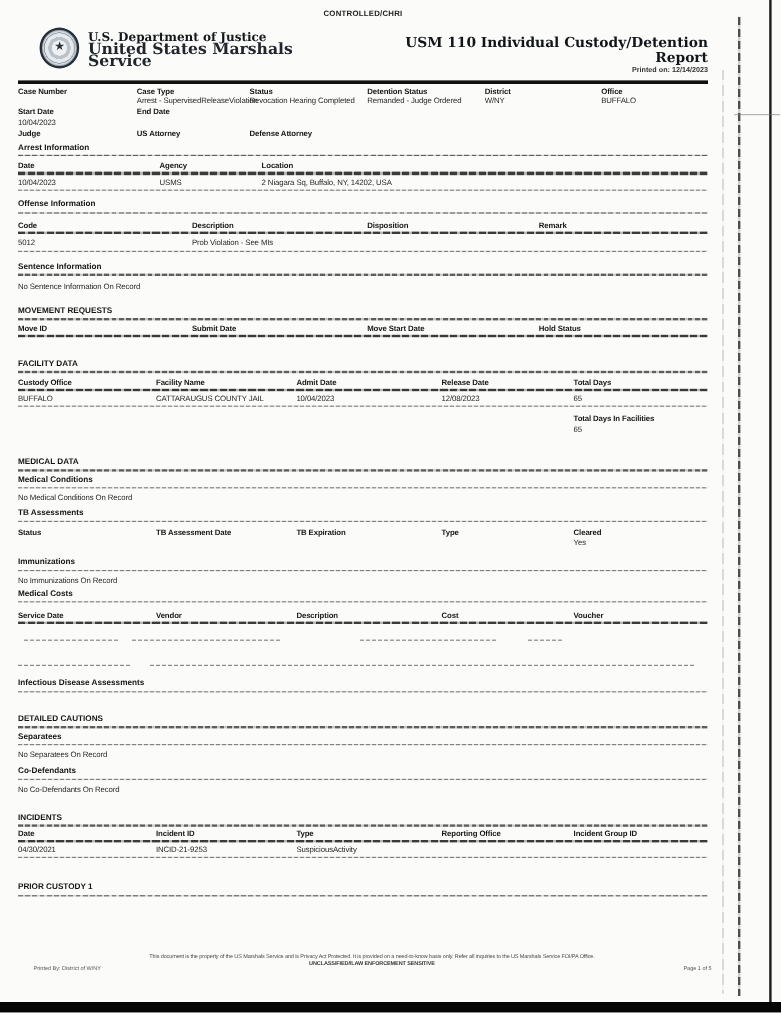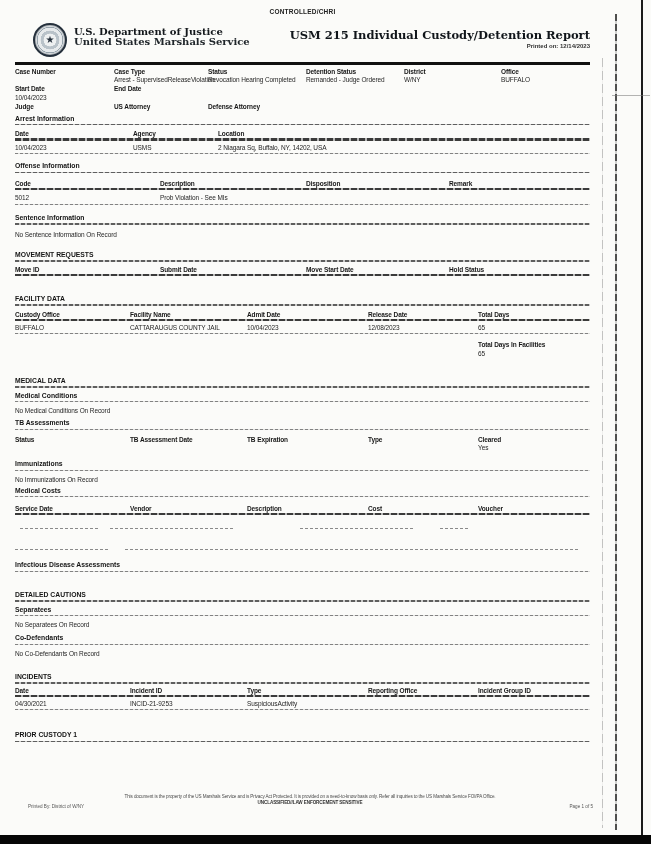--- a/index.html
+++ b/index.html
@@ -9,21 +9,21 @@
   .lbl{font-weight:bold;font-size:6.5px;line-height:8px;letter-spacing:-0.1px;color:#171717;white-space:nowrap;}
   .val{font-size:6.5px;line-height:8px;letter-spacing:-0.1px;white-space:nowrap;color:#262626;}
   .classification{margin-top:8px;text-align:center;font-weight:bold;font-size:6.5px;letter-spacing:0.2px;color:#222;}
   .hdr{margin-top:8px;display:flex;align-items:flex-start;}
   .seal{width:30px;height:30px;border-radius:50%;border:2.5px solid #25303c;margin-left:18px;
         background:radial-gradient(circle,#eef0f1 30%,#b9c2c9 31% 44%,#e7eaec 45% 58%,#9aa6af 59% 62%,#e7eaec 63%);
         display:flex;align-items:center;justify-content:center;box-shadow:inset 0 0 2px #2a3540;}
   .seal .star{font-size:10px;color:#25303c;line-height:10px;transform:translateY(-0.5px);}
   .agency{margin-left:7px;padding-top:4px;font-family:"DejaVu Serif",serif;}
   .agency .l1{font-weight:bold;font-size:10px;line-height:10px;color:#14181c;}
-  .agency .l2{font-weight:bold;font-size:10px;line-height:10px;color:#20262b;}
+  .agency .l2{font-weight:bold;font-size:13px;line-height:10px;color:#20262b;}
   .titleblock{margin-left:auto;text-align:right;padding-top:6px;}
   .rpt-title{font-family:"DejaVu Serif",serif;font-weight:bold;font-size:11.5px;line-height:13px;color:#10151a;}
   .printedon{font-size:6px;font-weight:600;color:#333;margin-top:1px;}
   .rule-header{margin-top:5px;height:2.6px;background:#101010;}
   
   .rl-a{height:2.2px;background:repeating-linear-gradient(90deg,rgba(25,25,25,.85) 0 6px,rgba(25,25,25,.3) 6px 8px);}
   .rl-b{height:1.4px;background:repeating-linear-gradient(90deg,rgba(55,55,55,.8) 0 4px,rgba(55,55,55,.25) 4px 6px);margin-top:1.5px;}
   .rl-c{height:1px;background:repeating-linear-gradient(90deg,rgba(90,90,90,.75) 0 3px,rgba(90,90,90,.18) 3px 5px);margin-top:1.5px;}
   .sec{font-weight:bold;font-size:6.8px;line-height:8px;letter-spacing:0;color:#141414;}
   
@@ -60,21 +60,21 @@
 
     <div class="hdr">
       <div class="seal">
           <span class="star">★</span>
         </div>
       <div class="agency">
         <div class="l1">U.S. Department of Justice</div>
         <div class="l2">United States Marshals Service</div>
       </div>
       <div class="titleblock">
-        <div class="rpt-title">USM 215 Individual Custody/Detention Report</div>
+        <div class="rpt-title">USM 110 Individual Custody/Detention Report</div>
         <div class="printedon">Printed on: 12/14/2023</div>
       </div>
     </div>
 
     <div class="rule-header"></div>
 
     <div class="grid g-case" style="margin-top:3px;">
       <div class="stack">
           <div class="lbl">Case Number</div>
         </div>

